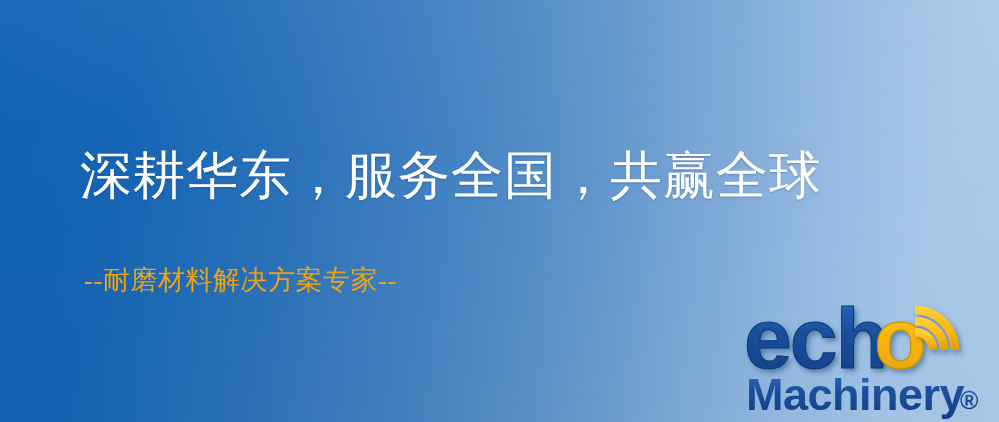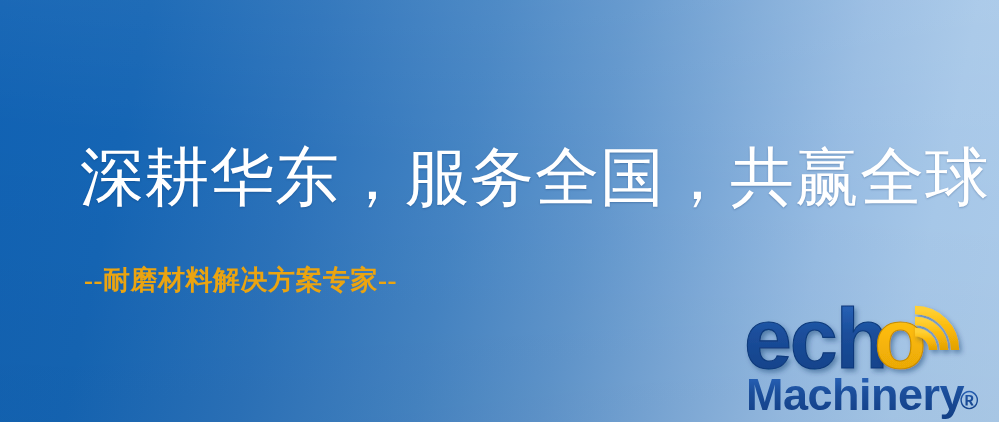--- a/index.html
+++ b/index.html
@@ -35,40 +35,40 @@
     pointer-events: none;
     background: linear-gradient(185deg, rgba(255,255,255,0.07) 0%, rgba(255,255,255,0.00) 42%, rgba(0,0,0,0.03) 100%);
   }
 
   .headline {
     position: absolute;
     left: 80px;
     top: 148px;
     margin: 0;
     color: #ffffff;
-    font-family: Liberation Mono, monospace;
-    font-size: 64px;
+    font-family: Liberation Serif, serif;
+    font-size: 52px;
     line-height: 1.08;
     font-weight: 400;
     letter-spacing: 1px;
     white-space: nowrap;
     text-shadow: 0 1px 2px rgba(0, 40, 90, 0.28);
     z-index: 3;
   }
 
   .subtitle {
     position: absolute;
     left: 84px;
     top: 266px;
     margin: 0;
     color: #eba410;
     font-family: "Liberation Serif", "DejaVu Serif", serif;
     font-size: 27px;
     line-height: 1.1;
-    font-weight: 700;
+    font-weight: 400;
     letter-spacing: 0.5px;
     white-space: nowrap;
     z-index: 3;
   }
 
   
   .logo {
     position: absolute;
     left: 744px;
     top: 296px;

